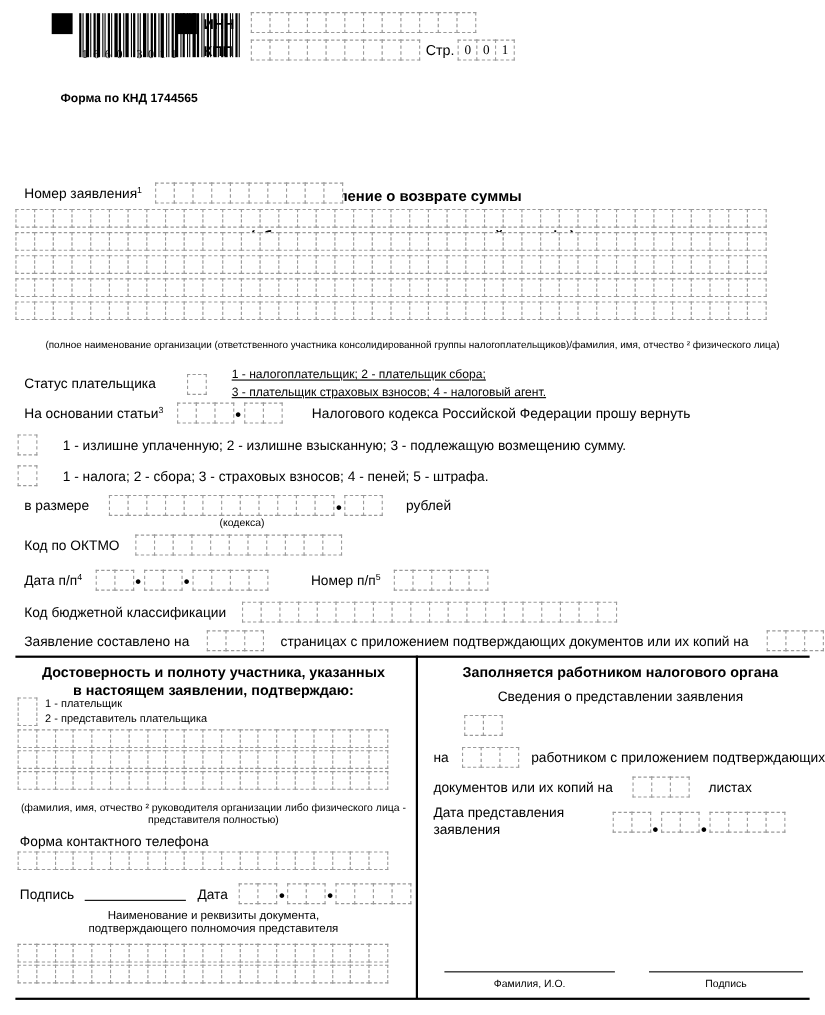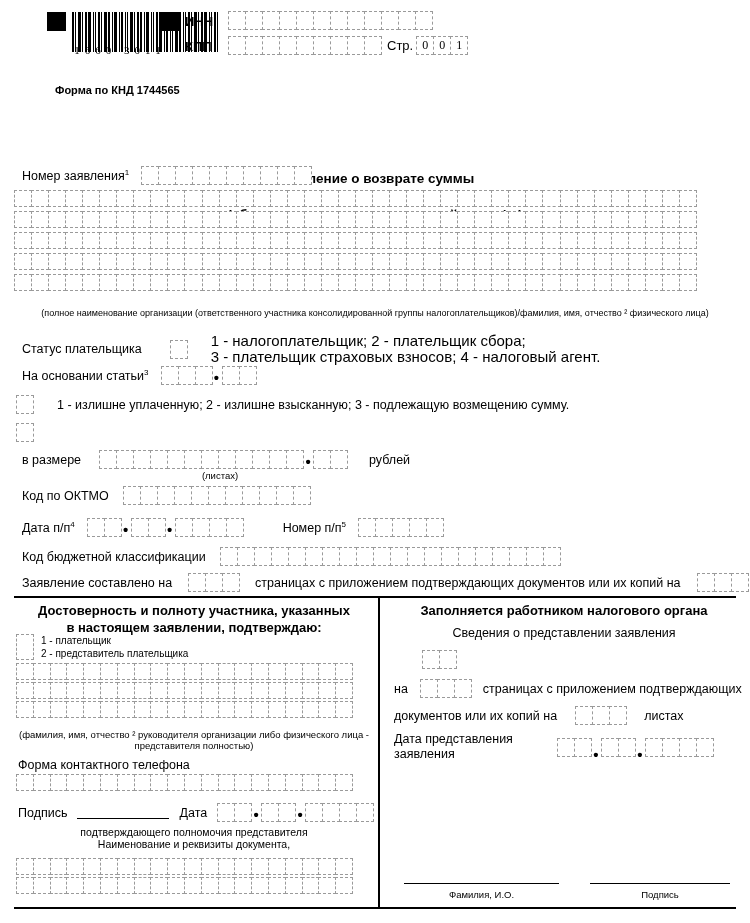--- a/index.html
+++ b/index.html
@@ -61,21 +61,21 @@
   }
 
   
   #title-block { text-align: center; margin-top: 98px; }
   #title-block div { font-weight: bold; font-size: 13.5px; line-height: 18px; }
 
   
   .row { position: absolute; display: flex; align-items: center; }
   .lab { font-size: 12.5px; white-space: nowrap; }
   .lab.sup sup { font-size: 8px; vertical-align: super; }
-  .hint { font-size: 15px; line-height: 16px; }
+  .hint { font-size: 11px; line-height: 16px; text-decoration: underline; }
   .tiny { font-size: 9.5px; text-align: center; }
   .caption { position: absolute; font-size: 9px; width: 100%; text-align: center; left: 0; }
 
   
   .hrule { position: absolute; left: 14px; width: 722px; height: 0; border-top: 2px solid #000; }
   .vrule { position: absolute; width: 0; border-left: 2px solid #000; }
 
   .secthead { font-weight: bold; font-size: 13px; text-align: center; line-height: 17px; }
   .sectsub { font-size: 12.5px; text-align: center; }
 
@@ -434,33 +434,35 @@
     <div class="cells" style="margin-left:12px;">
         <div class="cell" style="width: 18px;"></div>
         <div class="cell" style="width: 18px;"></div>
         <div class="cell" style="width: 18px;"></div>
       </div>
     <span class="dot">•</span>
     <div class="cells">
         <div class="cell" style="width: 18px;"></div>
         <div class="cell" style="width: 18px;"></div>
       </div>
+    <span class="lab" style="margin-left:28px;">Налогового кодекса Российской Федерации прошу вернуть</span>
   </div>
 
   <div class="row" style="left:16px; top:395px;">
     <div class="cells">
         <div class="cell" style="width: 18px;"></div>
       </div>
     <span class="lab" style="margin-left:24px;">1 - излишне уплаченную; 2 - излишне взысканную; 3 - подлежащую возмещению сумму.</span>
   </div>
 
   <div class="row" style="left:16px; top:423px;">
     <div class="cells">
         <div class="cell" style="width: 18px;"></div>
       </div>
+    <span class="lab" style="margin-left:24px;">1 - налога; 2 - сбора; 3 - страховых взносов; 4 - пеней; 5 - штрафа.</span>
   </div>
 
   <div class="row" style="left:22px; top:450px;">
     <span class="lab">в размере</span>
     <div class="cells" style="margin-left:18px;">
         <div class="cell" style="width: 18px;"></div>
         <div class="cell" style="width: 18px;"></div>
         <div class="cell" style="width: 18px;"></div>
         <div class="cell" style="width: 18px;"></div>
         <div class="cell" style="width: 18px;"></div>
@@ -472,21 +474,21 @@
         <div class="cell" style="width: 18px;"></div>
         <div class="cell" style="width: 18px;"></div>
       </div>
     <span class="dot">•</span>
     <div class="cells">
         <div class="cell" style="width: 18px;"></div>
         <div class="cell" style="width: 18px;"></div>
       </div>
     <span class="lab" style="margin-left:22px;">рублей</span>
   </div>
-  <div class="tiny" style="position:absolute; left:160px; top:470px; width:120px;">(листах)</div>
+  <div class="tiny" style="position:absolute; left:160px; top:470px; width:120px;">(кодекса)</div>
 
   <div class="row" style="left:22px; top:486px;">
     <span class="lab">Код по ОКТМО</span>
     <div class="cells" style="margin-left:14px;">
         <div class="cell" style="width: 18px;"></div>
         <div class="cell" style="width: 18px;"></div>
         <div class="cell" style="width: 18px;"></div>
         <div class="cell" style="width: 18px;"></div>
         <div class="cell" style="width: 18px;"></div>
         <div class="cell" style="width: 18px;"></div>
@@ -703,22 +705,22 @@
     <span class="dot">•</span>
     <div class="cells">
         <div class="cell" style="width: 18px;"></div>
         <div class="cell" style="width: 18px;"></div>
         <div class="cell" style="width: 18px;"></div>
         <div class="cell" style="width: 18px;"></div>
       </div>
   </div>
 
   <div style="position:absolute; left:16px; top:826px; width:356px;">
+    <div style="font-size:10.5px; text-align:center;">Наименование и реквизиты документа,</div>
     <div style="font-size:10.5px; text-align:center;">подтверждающего полномочия представителя</div>
-    <div style="font-size:10.5px; text-align:center;">Наименование и реквизиты документа,</div>
   </div>
 
   <div id="doc-grid" style="position:absolute; left:16px; top:858px;">
       <div class="cells" style="margin-bottom: 2px;">
         <div class="cell sm" style="width: 17.8px;"></div>
         <div class="cell sm" style="width: 17.8px;"></div>
         <div class="cell sm" style="width: 17.8px;"></div>
         <div class="cell sm" style="width: 17.8px;"></div>
         <div class="cell sm" style="width: 17.8px;"></div>
         <div class="cell sm" style="width: 17.8px;"></div>
@@ -773,21 +775,21 @@
       </div>
   </div>
 
   <div class="row" style="left:394px; top:679px;">
     <span class="lab">на</span>
     <div class="cells" style="margin-left:12px;">
         <div class="cell" style="width: 18px;"></div>
         <div class="cell" style="width: 18px;"></div>
         <div class="cell" style="width: 18px;"></div>
       </div>
-    <span class="lab" style="margin-left:12px;">страницах с приложением подтверждающих</span>
+    <span class="lab" style="margin-left:12px;">работником с приложением подтверждающих</span>
   </div>
 
   <div class="row" style="left:394px; top:706px;">
     <span class="lab">документов или их копий на</span>
     <div class="cells" style="margin-left:18px;">
         <div class="cell" style="width: 18px;"></div>
         <div class="cell" style="width: 18px;"></div>
         <div class="cell" style="width: 18px;"></div>
       </div>
     <span class="lab" style="margin-left:18px;">листах</span>

